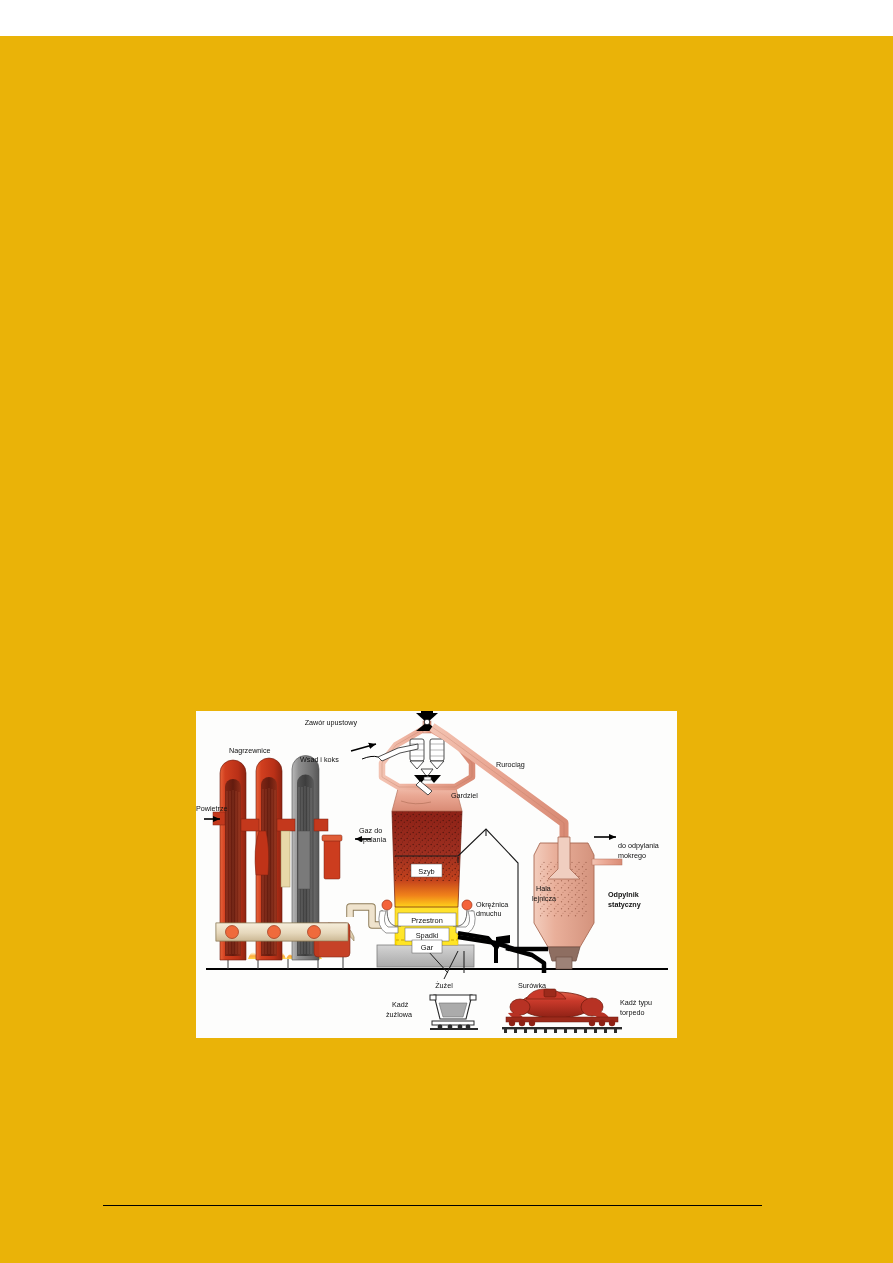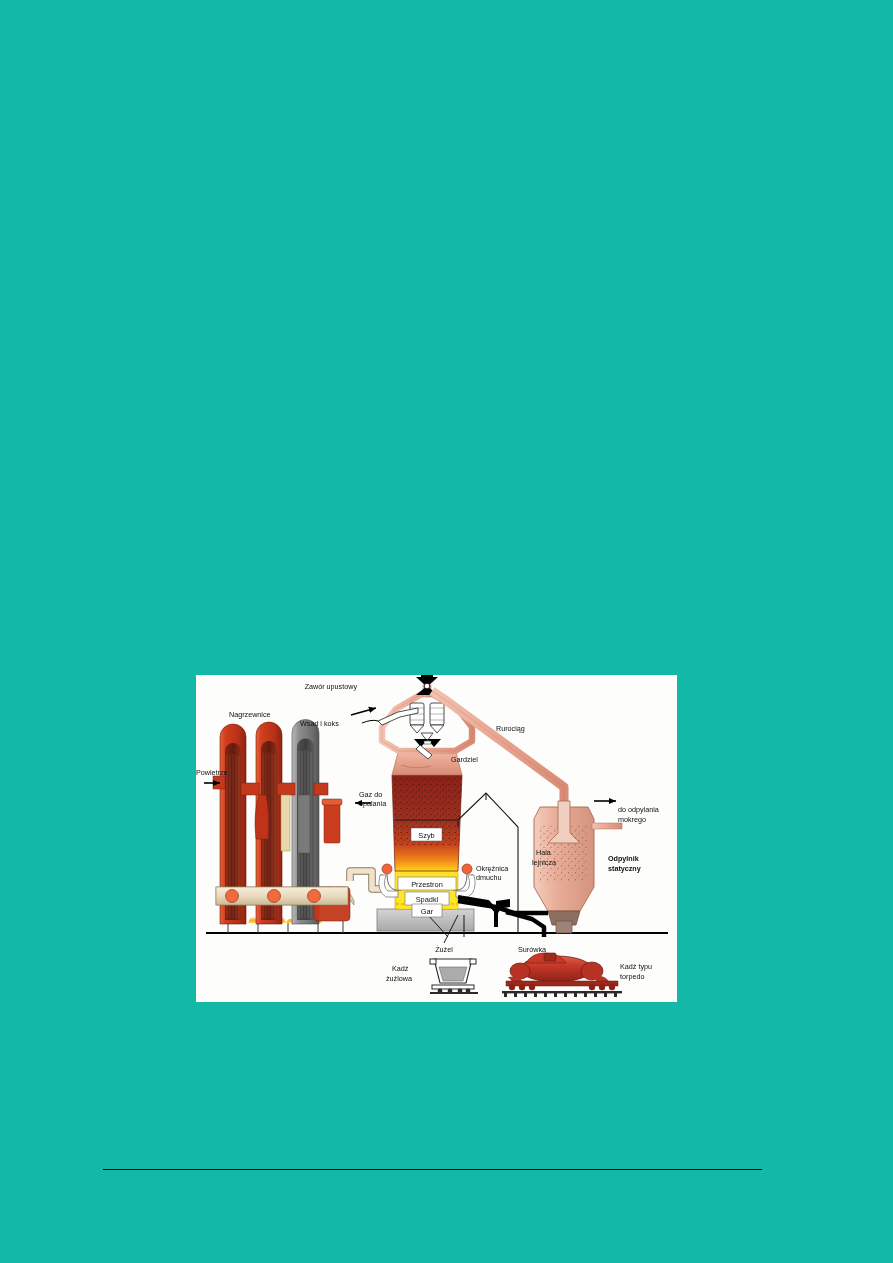--- a/index.html
+++ b/index.html
@@ -10,21 +10,22 @@
   body {
     width: 893px;
     height: 1263px;
     position: relative;
     font-family: "Liberation Sans", sans-serif;
     overflow: hidden;
   }
   #page {
     position: absolute;
     inset: 0;
-    background: #14b8a6;
+    background: #eab308;
+    margin-top: 36px;
   }
   #figure-frame {
     position: absolute;
     left: 196px;
     top: 675px;
     width: 481px;
     height: 327px;
     background: #fdfdfc;
   }
   #figure-svg {

